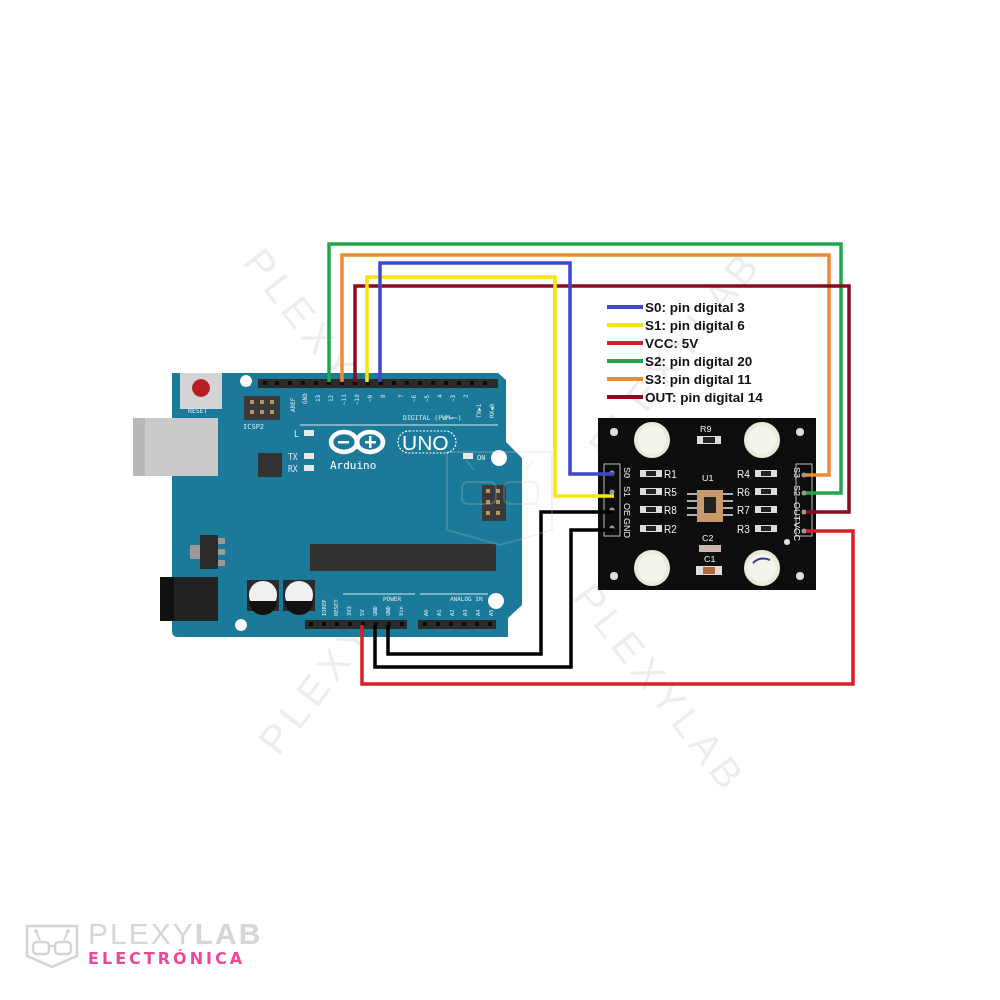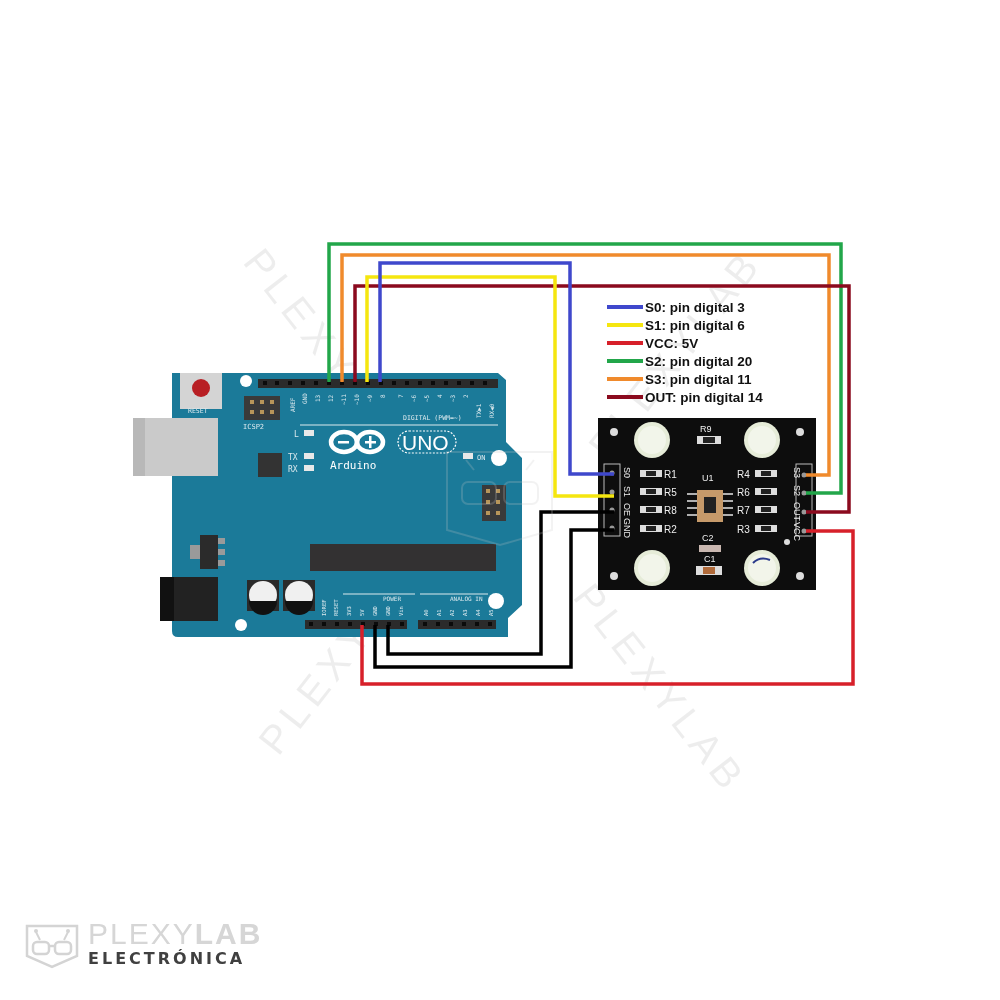--- a/index.html
+++ b/index.html
@@ -7,21 +7,21 @@
   svg { position:absolute; left:0; top:0; }
   .legend { position:absolute; left:607px; top:298px; }
   .legend-row { display:flex; align-items:center; height:18px; }
   .legend-swatch { width:36px; height:4px; margin-right:2px; }
   .legend-text { font-family:"Liberation Sans", sans-serif; font-weight:bold; font-size:13.5px; color:#111; white-space:nowrap; }
   .brand { position:absolute; left:24px; top:918px; display:flex; align-items:center; }
   .brand-logo { width:56px; height:52px; margin-right:8px; }
   .brand-text { display:flex; flex-direction:column; }
   .brand-title { font-family:"Liberation Sans", sans-serif; font-size:30px; color:#d6d6d6; letter-spacing:2px; line-height:30px; }
   .brand-title b { font-weight:bold; }
-  .brand-sub { font-family:"DejaVu Sans", sans-serif; font-weight:bold; font-size:16px; color:#404040; letter-spacing:3px; line-height:20px; }
+  .brand-sub { font-family:"DejaVu Sans", sans-serif; font-weight:bold; font-size:16px; color:#ec4899; letter-spacing:3px; line-height:20px; }
   .wm { position:absolute; font-family:"Liberation Sans", sans-serif; font-size:40px; color:rgba(0,0,0,0.07); letter-spacing:6px; transform-origin:left top; white-space:nowrap; }
   .lbl { font-family:"DejaVu Sans Mono", monospace; fill:#dbe9ee; }
 </style>
 </head>
 <body>
 
 <div class="wm" style="left:270px; top:240px; transform:rotate(52deg);">PLEXYLAB</div>
 <div class="wm" style="left:250px; top:735px; transform:rotate(-52deg);">PLEXYLAB</div>
 <div class="wm" style="left:600px; top:575px; transform:rotate(52deg);">PLEXYLAB</div>
 <div class="wm" style="left:580px; top:440px; transform:rotate(-52deg);">PLEXYLAB</div>

